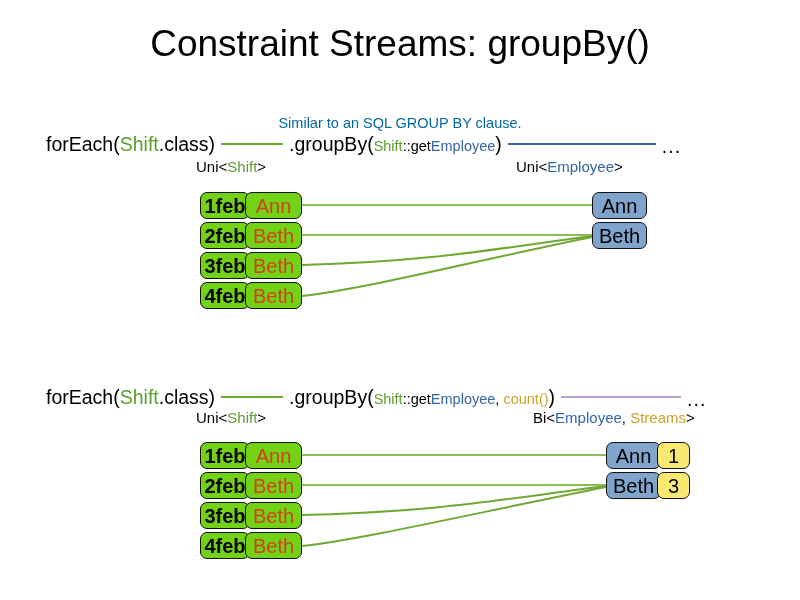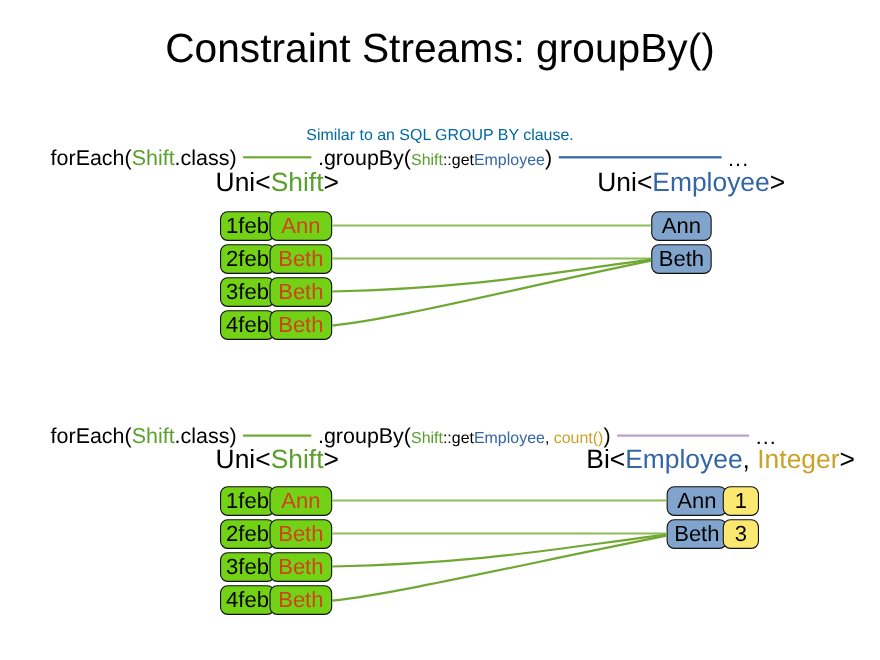--- a/index.html
+++ b/index.html
@@ -80,21 +80,21 @@
     display: inline-block;
     vertical-align: middle;
     font-size: 19.5px;
     letter-spacing: 1px;
   }
 
   
   .typelabel {
     position: absolute;
     white-space: nowrap;
-    font-size: 24px;
+    font-size: 15px;
     line-height: 24px;
     color: #000000;
   }
 
   
   .row {
     position: absolute;
     display: flex;
     align-items: stretch;
   }
@@ -120,21 +120,21 @@
   .cell.blue {
     background: #81a4cd;
     color: #000000;
   }
   .cell.yellow {
     background: #fbe870;
     color: #000000;
     margin-left: -4px;
   }
 
-  .w-date  { width: 50px; }
+  .w-date  { width: 50px; font-weight: bold; }
   .w-name  { width: 57px; }
   .w-emp   { width: 55px; }
   .w-count { width: 33px; }
 
   
   .links {
     position: absolute;
     left: 0;
     top: 0;
     width: 800px;
@@ -151,21 +151,21 @@
   <div class="subtitle">Similar to an SQL GROUP BY clause.</div>
 
   <div class="codeline" style="left:46px; top:132px;">
     <span>forEach(</span><span class="g">Shift</span><span>.class)</span><span class="rule green" style="width:62px;"></span><span>.groupBy(</span><span class="sm g">Shift</span><span class="sm">::get</span><span class="sm b">Employee</span><span>)</span><span class="rule blue" style="width:148px;"></span><span class="ellipsis">...</span>
   </div>
 
   <div class="typelabel" style="left:196px; top:155px;">
     <span>Uni&lt;</span><span class="g">Shift</span><span>&gt;</span>
   </div>
 
-  <div class="typelabel" style="left:543px; top:155px;">
+  <div class="typelabel" style="left:516px; top:155px;">
     <span>Uni&lt;</span><span class="b">Employee</span><span>&gt;</span>
   </div>
 
   <div class="row" style="left:200px; top:192px;">
     <div class="cell green w-date">1feb</div>
     <div class="cell green name w-name">Ann</div>
   </div>
   <div class="row" style="left:200px; top:222px;">
     <div class="cell green w-date">2feb</div>
     <div class="cell green name w-name">Beth</div>
@@ -188,21 +188,21 @@
 
   <div class="codeline" style="left:46px; top:369px;margin-top:16px;">
     <span>forEach(</span><span class="g">Shift</span><span>.class)</span><span class="rule green" style="width:62px;"></span><span>.groupBy(</span><span class="sm g">Shift</span><span class="sm">::get</span><span class="sm b">Employee</span><span class="sm">, </span><span class="sm am">count()</span><span>)</span><span class="rule purple" style="width:120px;"></span><span class="ellipsis">...</span>
   </div>
 
   <div class="typelabel" style="left:196px; top:406px;">
     <span>Uni&lt;</span><span class="g">Shift</span><span>&gt;</span>
   </div>
 
   <div class="typelabel" style="left:533px; top:406px;">
-    <span>Bi&lt;</span><span class="b">Employee</span><span>, </span><span class="am">Integer</span><span>&gt;</span>
+    <span>Bi&lt;</span><span class="b">Employee</span><span>, </span><span class="am">Streams</span><span>&gt;</span>
   </div>
 
   <div class="row" style="left:200px; top:442px;">
     <div class="cell green w-date">1feb</div>
     <div class="cell green name w-name">Ann</div>
   </div>
   <div class="row" style="left:200px; top:472px;">
     <div class="cell green w-date">2feb</div>
     <div class="cell green name w-name">Beth</div>
   </div>

